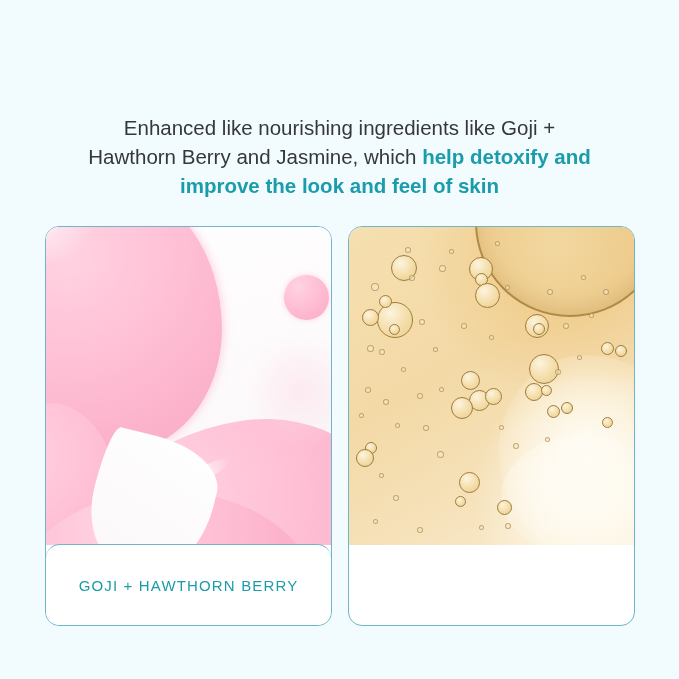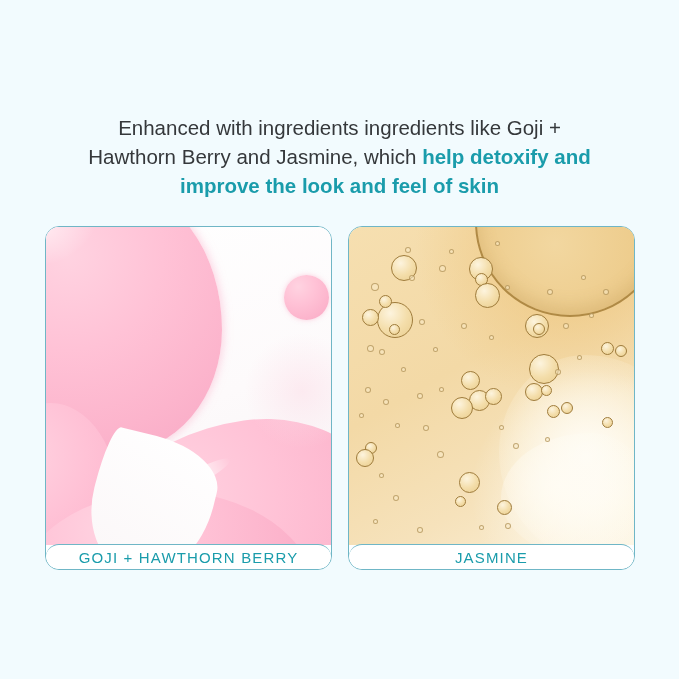--- a/index.html
+++ b/index.html
@@ -55,21 +55,21 @@
     top: 226px;
     left: 45px;
     width: 590px;
     height: 378px;
     display: flex;
     justify-content: space-between;
   }
   .card {
     position: relative;
     width: 287px;
-    height: 344px;
+    height: 400px;
     border-radius: 14px;
     background: #ffffff;
     border: 1px solid #6fb6c6;
     box-sizing: border-box;
     overflow: hidden;
     display: flex;
     flex-direction: column;
   }
   .card-image {
     position: relative;
@@ -241,21 +241,21 @@
     box-sizing: border-box;
   }
 </style>
 </head>
 <body>
 
 <div class="page">
 
 
   <div class="subcopy">
-    <span>Enhanced with ingredients ingredients like Goji + Hawthorn Berry and Jasmine, which </span><span class="hl">help detoxify and improve the look and feel of skin</span>
+    <span>Enhanced like nourishing ingredients like Goji + Hawthorn Berry and Jasmine, which </span><span class="hl">help detoxify and improve the look and feel of skin</span>
   </div>
 
   <div class="cards">
 
     <div class="card">
       <div class="card-image">
         <div class="art-pink">
           <div class="blob pk-main"></div>
           <div class="blob pk-left-lower"></div>
           <div class="blob pk-sweep"></div>
@@ -339,19 +339,16 @@
           <div class="spk" style="width:5px;height:5px;left:140px;top:108px;"></div>
           <div class="spk" style="width:6px;height:6px;left:56px;top:20px;"></div>
           <div class="spk" style="width:5px;height:5px;left:146px;top:14px;"></div>
           <div class="spk" style="width:6px;height:6px;left:198px;top:62px;"></div>
           <div class="spk" style="width:5px;height:5px;left:232px;top:48px;"></div>
           <div class="spk" style="width:6px;height:6px;left:16px;top:160px;"></div>
           <div class="spk" style="width:5px;height:5px;left:10px;top:186px;"></div>
           <div class="spk" style="width:6px;height:6px;left:34px;top:172px;"></div>
         </div>
       </div>
-      <div class="card-caption">
-        <span class="card-caption-label">JASMINE</span>
-      </div>
     </div>
 
   </div>
 </div>
 
 </body></html>

